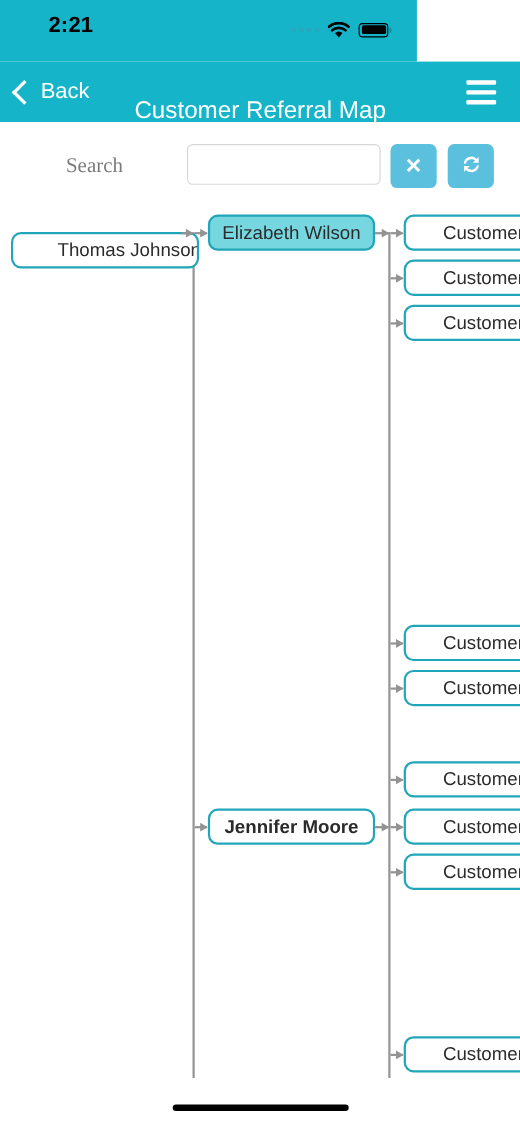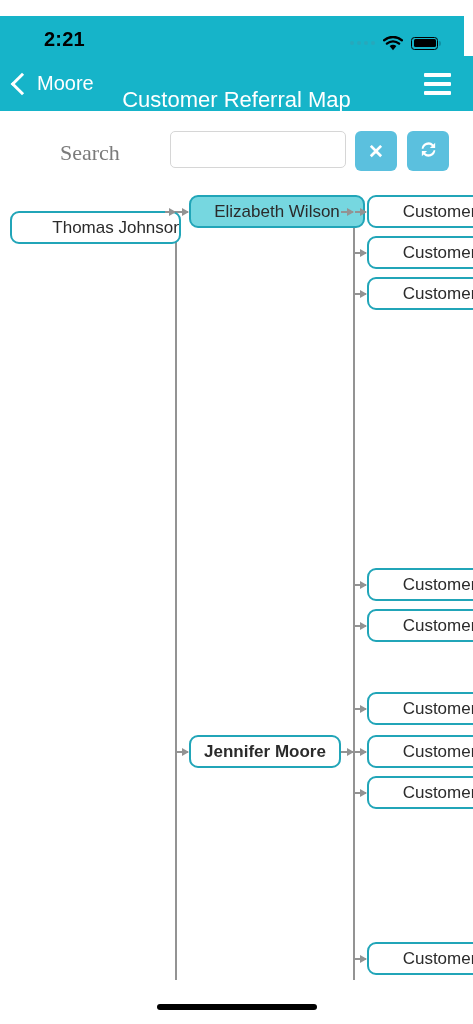--- a/index.html
+++ b/index.html
@@ -6,23 +6,22 @@
   body{
     width:473px;height:1024px;
     background:#ffffff;
     font-family:"Liberation Sans", sans-serif;
     overflow:hidden;
     position:relative;
   }
 
   
   .statusbar{
-    position:absolute;left:0;top:0;width:464px;height:56px;
+    position:absolute;left:0;top:0;width:379px;height:56px;
     background:#16b4c9;
-    margin-top:16px;
   }
   .status-time{
     position:absolute;left:44px;top:12px;
     font-size:20px;font-weight:bold;color:#000;
     letter-spacing:0.2px;
   }
   .status-right{
     position:absolute;right:26px;top:15px;
     display:flex;align-items:center;gap:8px;height:24px;
   }
@@ -71,21 +70,21 @@
   .nav-menu span{display:block;width:27px;height:4px;background:#fff;border-radius:1px;}
 
   
   .searchrow{
     position:absolute;left:0;top:111px;width:473px;height:79px;
     background:#ffffff;
   }
   .search-label{
     position:absolute;left:60px;top:140px;
     font-family:"Liberation Serif", serif;
-    font-size:22px;color:#7b7b7b;
+    font-size:19px;color:#7b7b7b;
   }
   .search-input{
     position:absolute;left:170px;top:131px;
     width:176px;height:37px;box-sizing:border-box;
     border:1px solid #d6d6d6;border-radius:5px;background:#fff;
     font-family:"Liberation Sans", sans-serif;font-size:15px;
     padding:0 8px;color:#333;outline:none;
   }
   .sqbtn{
     position:absolute;top:131px;width:42px;height:40px;
@@ -153,21 +152,21 @@
     <span class="battery">
         <i></i>
       </span>
   </div>
 </div>
 
 <div class="navbar">
   <div class="nav-title">Customer Referral Map</div>
   <div class="nav-back">
     <span class="chev"></span>
-    <span>Moore</span>
+    <span>Back</span>
   </div>
   <div class="nav-menu">
     <span></span>
       <span></span>
       <span></span>
   </div>
 </div>
 
 <div class="searchrow"></div>
 <div class="search-label">Search</div>
@@ -185,21 +184,21 @@
     </svg>
   </span>
 </button>
 
 <div class="diagram" id="diagram">
     <div class="vline" style="left: 175px; top: 21px; height: 769px;"></div>
     <div class="vline" style="left: 353px; top: 21px; height: 769px;"></div>
     <div class="node" style="left: 10px; top: 21px; width: 171px; padding-left: 44px;">
       <span>Thomas Johnson</span>
     </div>
-    <div class="node selected" style="left: 189px; top: 5px; width: 176px;">
+    <div class="node selected" style="left: 189px; top: 5px; width: 152px;">
       <span>Elizabeth Wilson</span>
     </div>
     <div class="arrow" style="left: 177px; top: 21px; width: 11px;"></div>
     <div class="node" style="left: 189px; top: 545px; width: 152px; font-weight: bold;">
       <span>Jennifer Moore</span>
     </div>
     <div class="arrow" style="left: 177px; top: 561px; width: 11px;"></div>
     <div class="node" style="left: 367px; top: 5px; width: 145px;">
       <span>Customer</span>
     </div>

